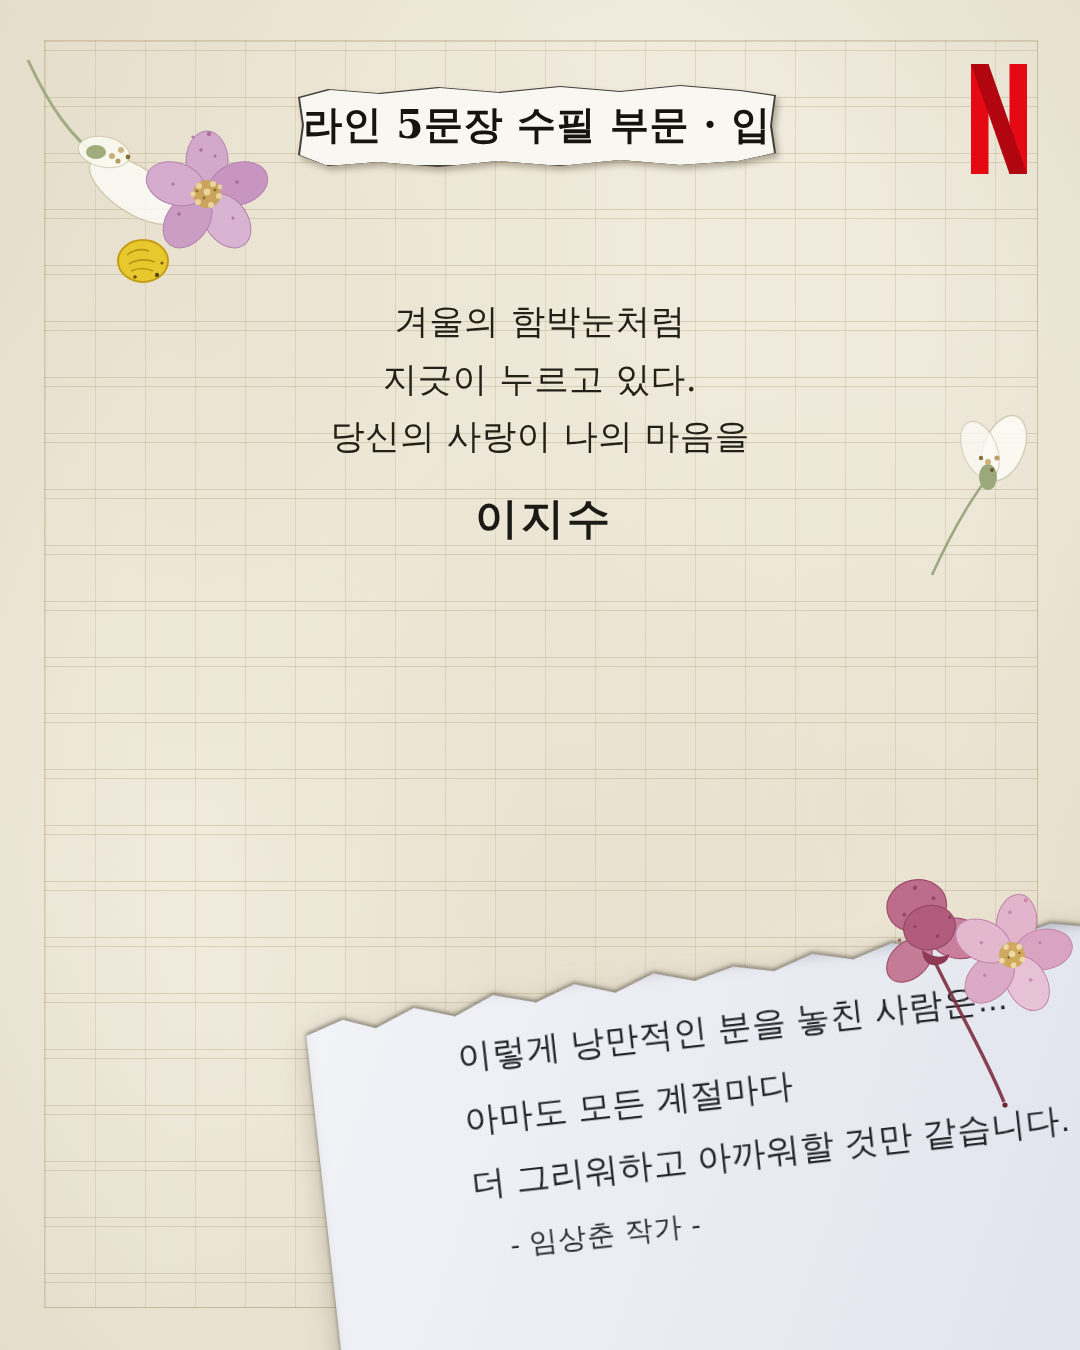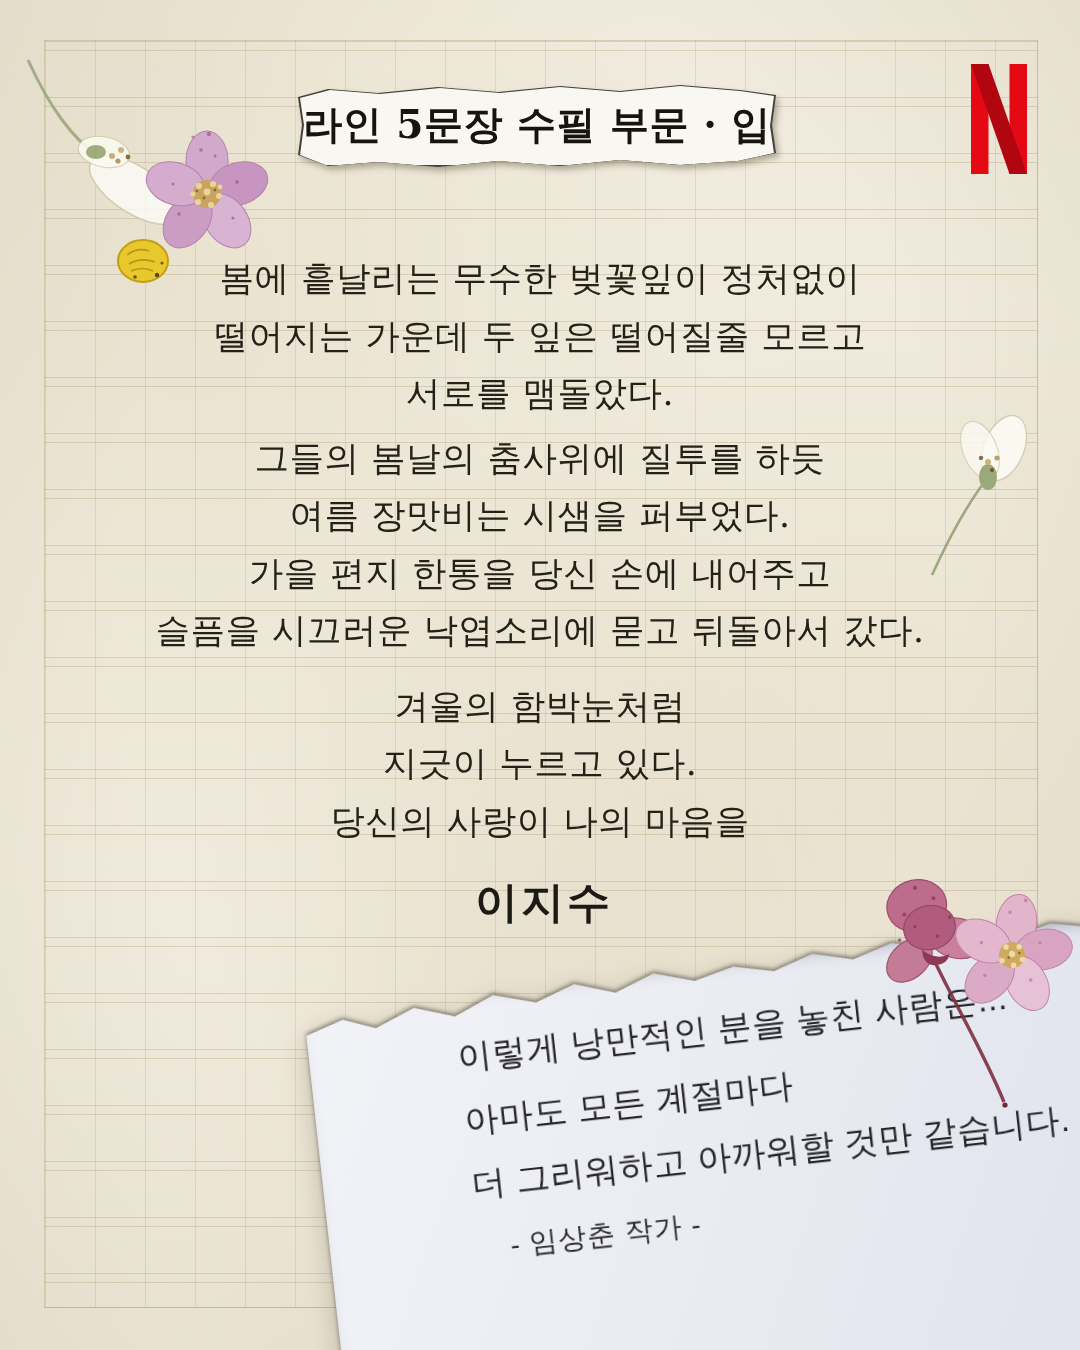--- a/index.html
+++ b/index.html
@@ -29,21 +29,21 @@
     filter:drop-shadow(3px 4px 3px rgba(95,85,62,.45));}
   .badge-outer{position:relative;width:478px;height:84px;background:#45403a;
     clip-path:polygon(0px 14px,30px 6px,80px 10px,140px 4px,200px 9px,262px 3px,322px 8px,382px 2px,442px 7px,478px 12px,474px 42px,478px 70px,440px 78px,382px 82px,322px 77px,262px 83px,200px 78px,140px 84px,80px 79px,30px 83px,0px 72px,4px 42px);}
   .badge-inner{position:absolute;inset:2px;background:#f8f7f1;display:flex;align-items:center;justify-content:center;
     clip-path:polygon(0px 13px,30px 5px,80px 9px,140px 3px,200px 8px,260px 2px,320px 7px,380px 1px,440px 6px,474px 11px,470px 41px,474px 68px,438px 76px,380px 80px,320px 75px,260px 81px,198px 76px,138px 82px,78px 77px,28px 81px,0px 70px,4px 40px);}
   .badge-title{font-size:39px;font-weight:bold;color:#15140f;letter-spacing:.5px;white-space:nowrap;}
   
   .poem{position:absolute;left:0;right:0;top:250px;z-index:4;text-align:center;color:#232118;}
   .poem .line{font-size:34.5px;line-height:57.5px;letter-spacing:.5px;}
   .poem .line.shift{margin-top:7px;}
-  .poem .stanza2{margin-top:18px;}
+  .poem .stanza2{margin-top:43px;}
   .poem .author{margin-top:24px;font-size:43px;font-weight:bold;letter-spacing:3px;color:#1c1a14;padding-left:8px;}
   
   .note-wrap{position:absolute;left:303px;top:1006px;z-index:6;
     transform:rotate(-6.3deg);transform-origin:0 0;
     filter:drop-shadow(0 -2px 2px rgba(55,50,40,.55)) drop-shadow(0 8px 14px rgba(105,95,72,.35));}
   .note{width:1060px;height:580px;position:relative;
     background:linear-gradient(115deg,#f2f3f7 0%,#e9ebf2 40%,#dfe2ec 78%,#eceef3 100%);
     box-shadow:inset 0 12px 16px -9px rgba(75,80,105,.38);
     clip-path:polygon(0px 30px,38px 18px,70px 30px,110px 14px,150px 27px,190px 10px,232px 22px,272px 8px,312px 21px,352px 6px,392px 18px,432px 8px,472px 17px,512px 4px,552px 14px,592px 2px,632px 12px,672px 4px,712px 10px,752px 0px,792px 8px,832px 2px,872px 10px,912px 4px,952px 8px,992px 2px,1060px 6px,1060px 580px,0px 580px);}
   .note-text{position:absolute;left:148px;top:36px;color:#26262a;font-family:"Liberation Sans", sans-serif;}
@@ -138,29 +138,20 @@
     </div>
   </div>
 
   <svg class="decor" style="left:971px;top:64px;z-index:5;" width="56" height="110" viewBox="0 0 56 110">
     <rect x="0" y="0" width="17.5" height="110" fill="#E50914"></rect>
     <rect x="38.5" y="0" width="17.5" height="110" fill="#E50914"></rect>
     <polygon points="0,0 17.5,0 56,110 38.5,110" fill="#B1060F"></polygon>
   </svg>
 
   <div class="poem">
-    <div class="stanza1">
-      <div class="line">봄에 흩날리는 무수한 벚꽃잎이 정처없이</div>
-      <div class="line">떨어지는 가운데 두 잎은 떨어질줄 모르고</div>
-      <div class="line">서로를 맴돌았다.</div>
-      <div class="line shift">그들의 봄날의 춤사위에 질투를 하듯</div>
-      <div class="line">여름 장맛비는 시샘을 퍼부었다.</div>
-      <div class="line">가을 편지 한통을 당신 손에 내어주고</div>
-      <div class="line">슬픔을 시끄러운 낙엽소리에 묻고 뒤돌아서 갔다.</div>
-    </div>
     <div class="stanza2">
       <div class="line">겨울의 함박눈처럼</div>
       <div class="line">지긋이 누르고 있다.</div>
       <div class="line">당신의 사랑이 나의 마음을</div>
     </div>
     <div class="author">이지수</div>
   </div>
 
   <div class="note-wrap">
     <div class="note">

